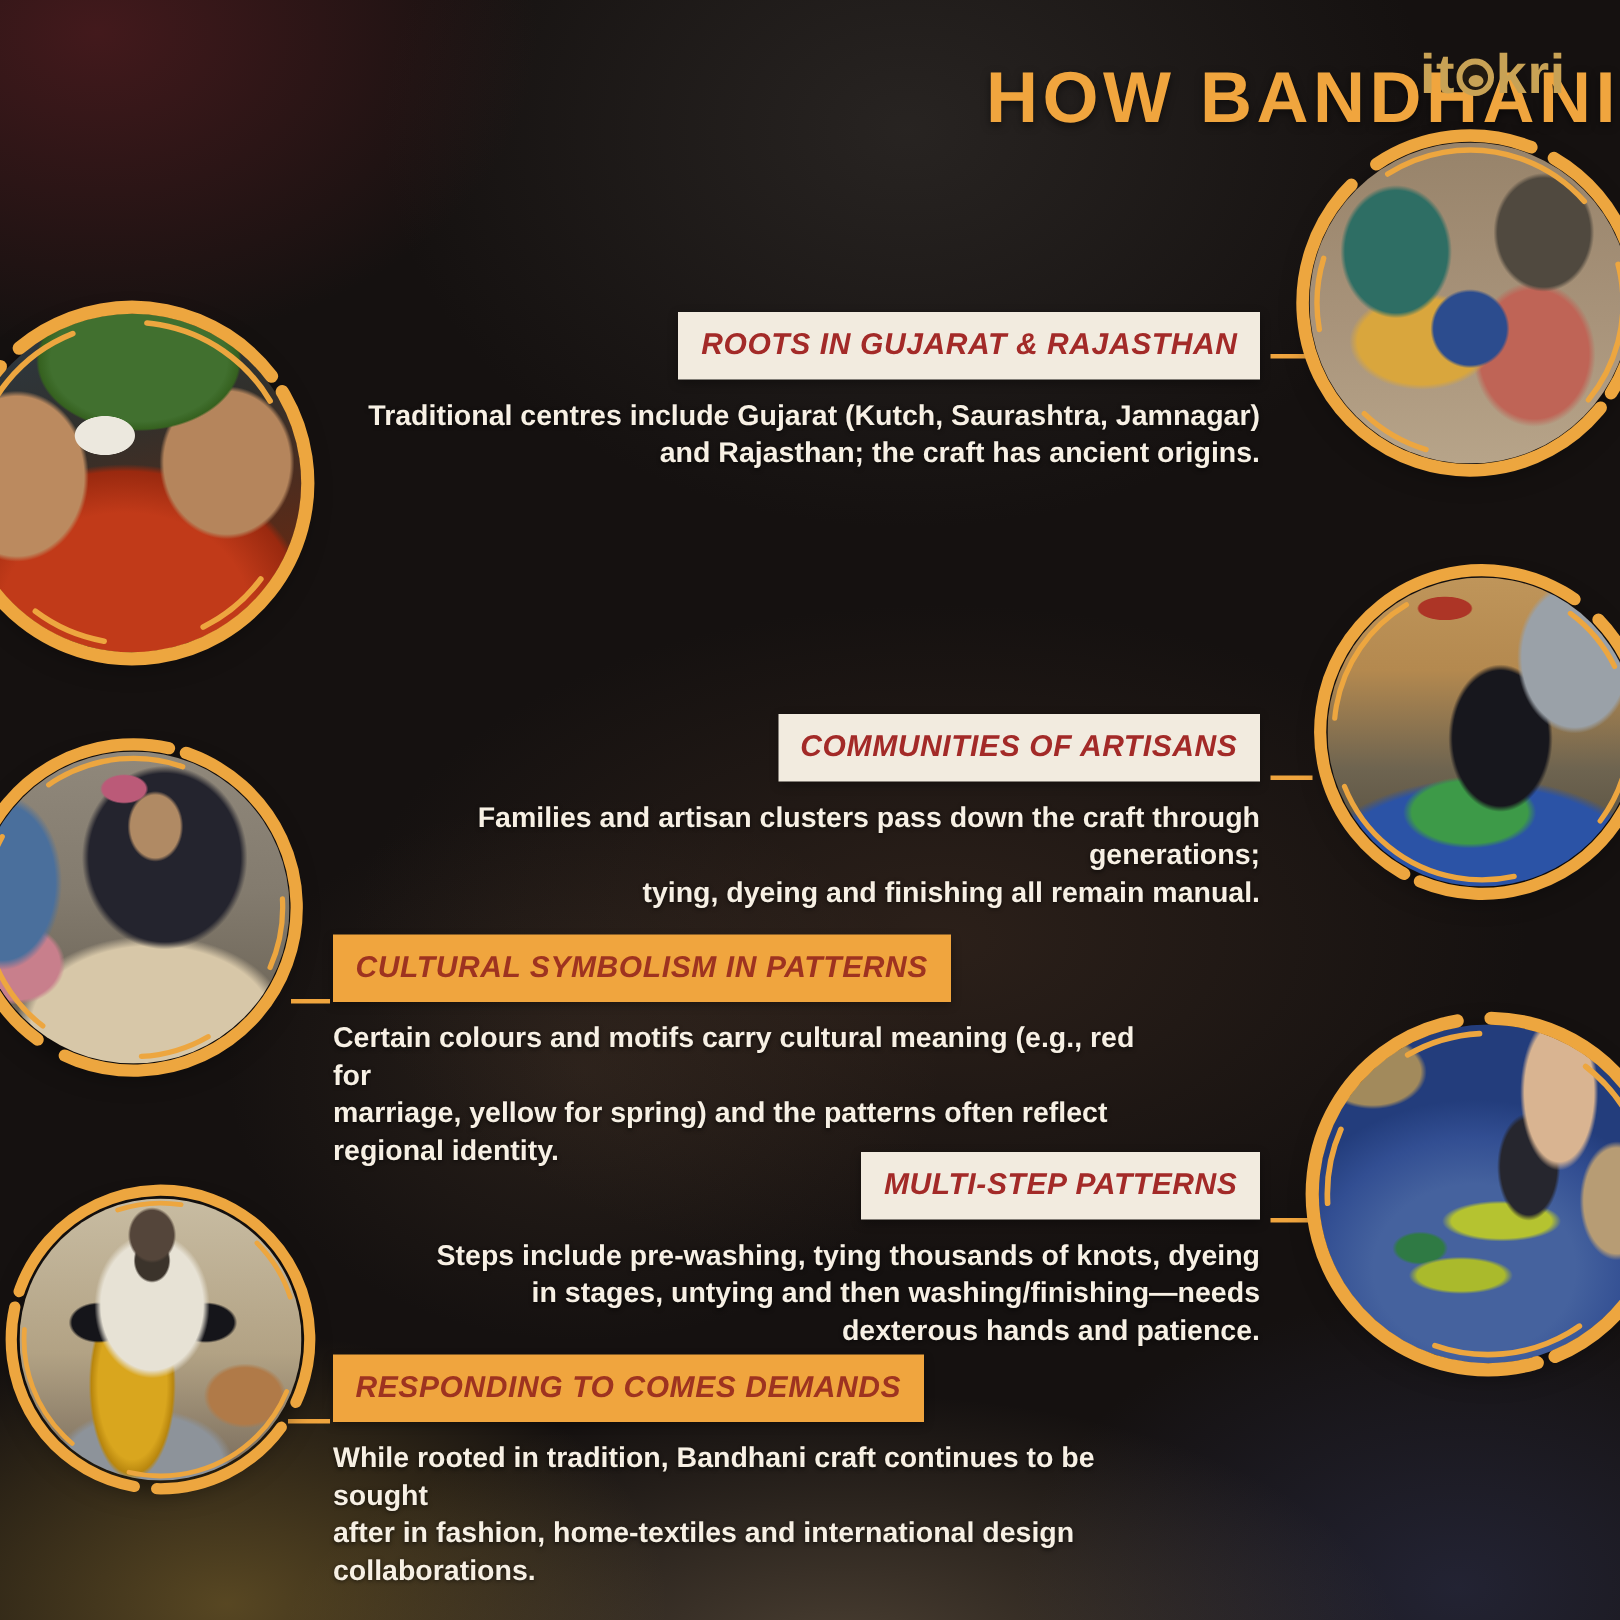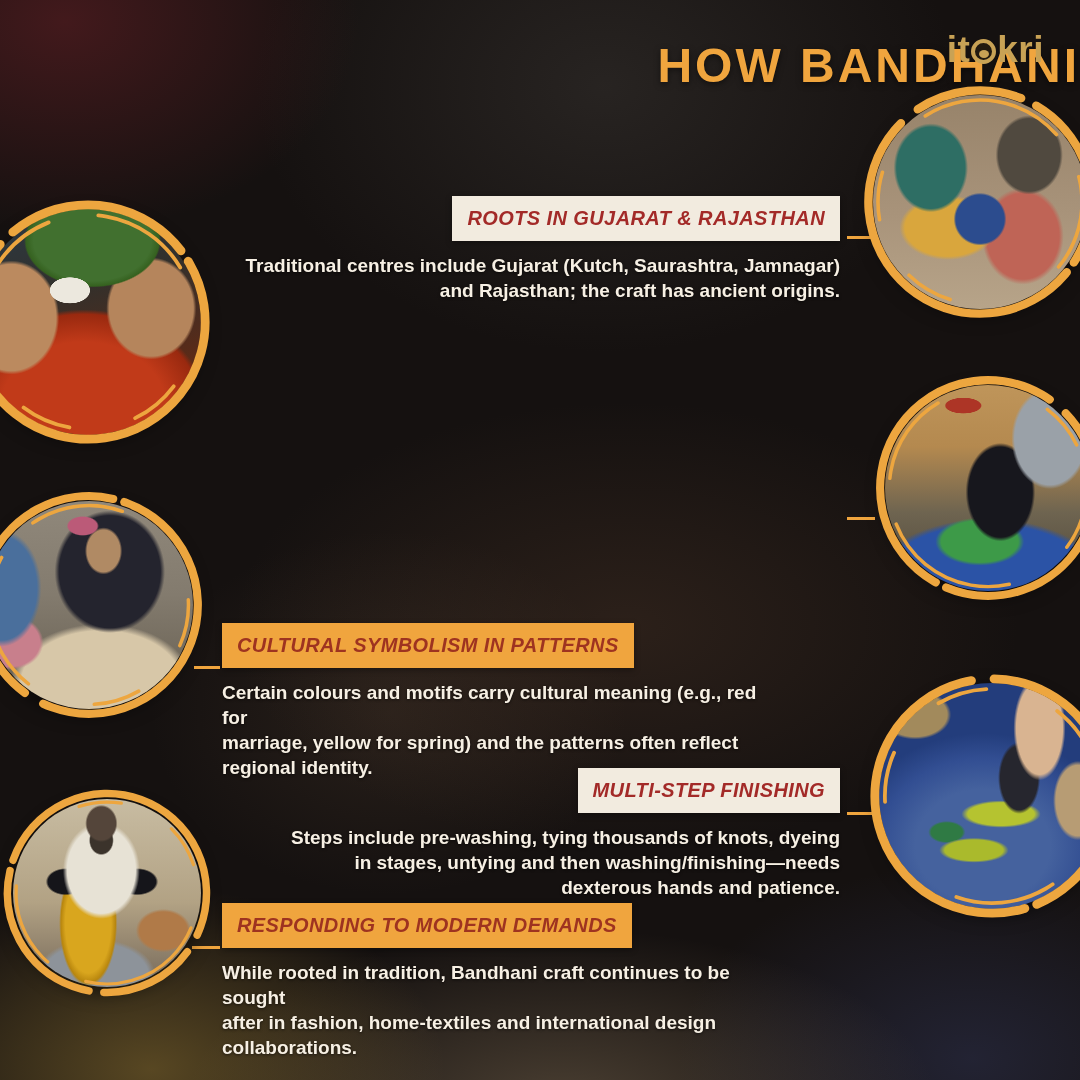--- a/index.html
+++ b/index.html
@@ -106,50 +106,55 @@
 </style>
 </head>
 <body>
 
 <div class="canvas">
 
   <h1 class="title"><span>HOW BANDHANI</span><br></h1>
 
   <div class="logo"><span>it</span><span class="logo-o"><span class="logo-dot"></span></span><span>kri</span></div>
 
-  <section class="sec right" style="top:196px;right:240px;width:612px;">
+  <section class="sec right" style="top:208px;right:240px;width:612px;">
     <div class="bar cream"><span>ROOTS IN GUJARAT &amp; RAJASTHAN</span></div>
     <p class="body">Traditional centres include Gujarat (Kutch, Saurashtra, Jamnagar)
 and Rajasthan; the craft has ancient origins.</p>
   </section>
   <div class="conn" style="left:847px;top:236px;width:28px;"></div>
 
   <section class="sec left" style="top:338px;left:222px;width:520px;">
   </section>
 
+  <section class="sec right" style="top:476px;right:240px;width:620px;">
+    <div class="bar cream"><span>COMMUNITIES OF ARTISANS</span></div>
+    <p class="body">Families and artisan clusters pass down the craft through generations;
+tying, dyeing and finishing all remain manual.</p>
+  </section>
   <div class="conn" style="left:847px;top:517px;width:28px;"></div>
 
   <section class="sec left" style="top:623px;left:222px;width:560px;">
     <div class="bar orange"><span>CULTURAL SYMBOLISM IN PATTERNS</span></div>
     <p class="body">Certain colours and motifs carry cultural meaning (e.g., red for
 marriage, yellow for spring) and the patterns often reflect
 regional identity.</p>
   </section>
   <div class="conn" style="left:194px;top:666px;width:26px;"></div>
 
   <section class="sec right" style="top:768px;right:240px;width:580px;">
-    <div class="bar cream"><span>MULTI-STEP FINISHING</span></div>
+    <div class="bar cream"><span>MULTI-STEP PATTERNS</span></div>
     <p class="body">Steps include pre-washing, tying thousands of knots, dyeing
 in stages, untying and then washing/finishing—needs
 dexterous hands and patience.</p>
   </section>
   <div class="conn" style="left:847px;top:812px;width:28px;"></div>
 
   <section class="sec left" style="top:903px;left:222px;width:570px;">
-    <div class="bar orange"><span>RESPONDING TO MODERN DEMANDS</span></div>
+    <div class="bar orange"><span>RESPONDING TO COMES DEMANDS</span></div>
     <p class="body">While rooted in tradition, Bandhani craft continues to be sought
 after in fashion, home-textiles and international design
 collaborations.</p>
   </section>
   <div class="conn" style="left:192px;top:946px;width:28px;"></div>
 
   <div class="photo" style="left:-38px;top:196px;width:252px;height:252px;" title="Hands tying knots in red bandhani fabric with a white cap tool">
     <div class="photo-img p1"></div>
     <svg class="ring" viewBox="0 0 200 200">
       <circle cx="100" cy="100" r="93" fill="none" stroke="#EDA63F" stroke-width="7" stroke-linecap="round" stroke-dasharray="300 18 90 14 150 10" transform="rotate(-30 100 100)"></circle>

